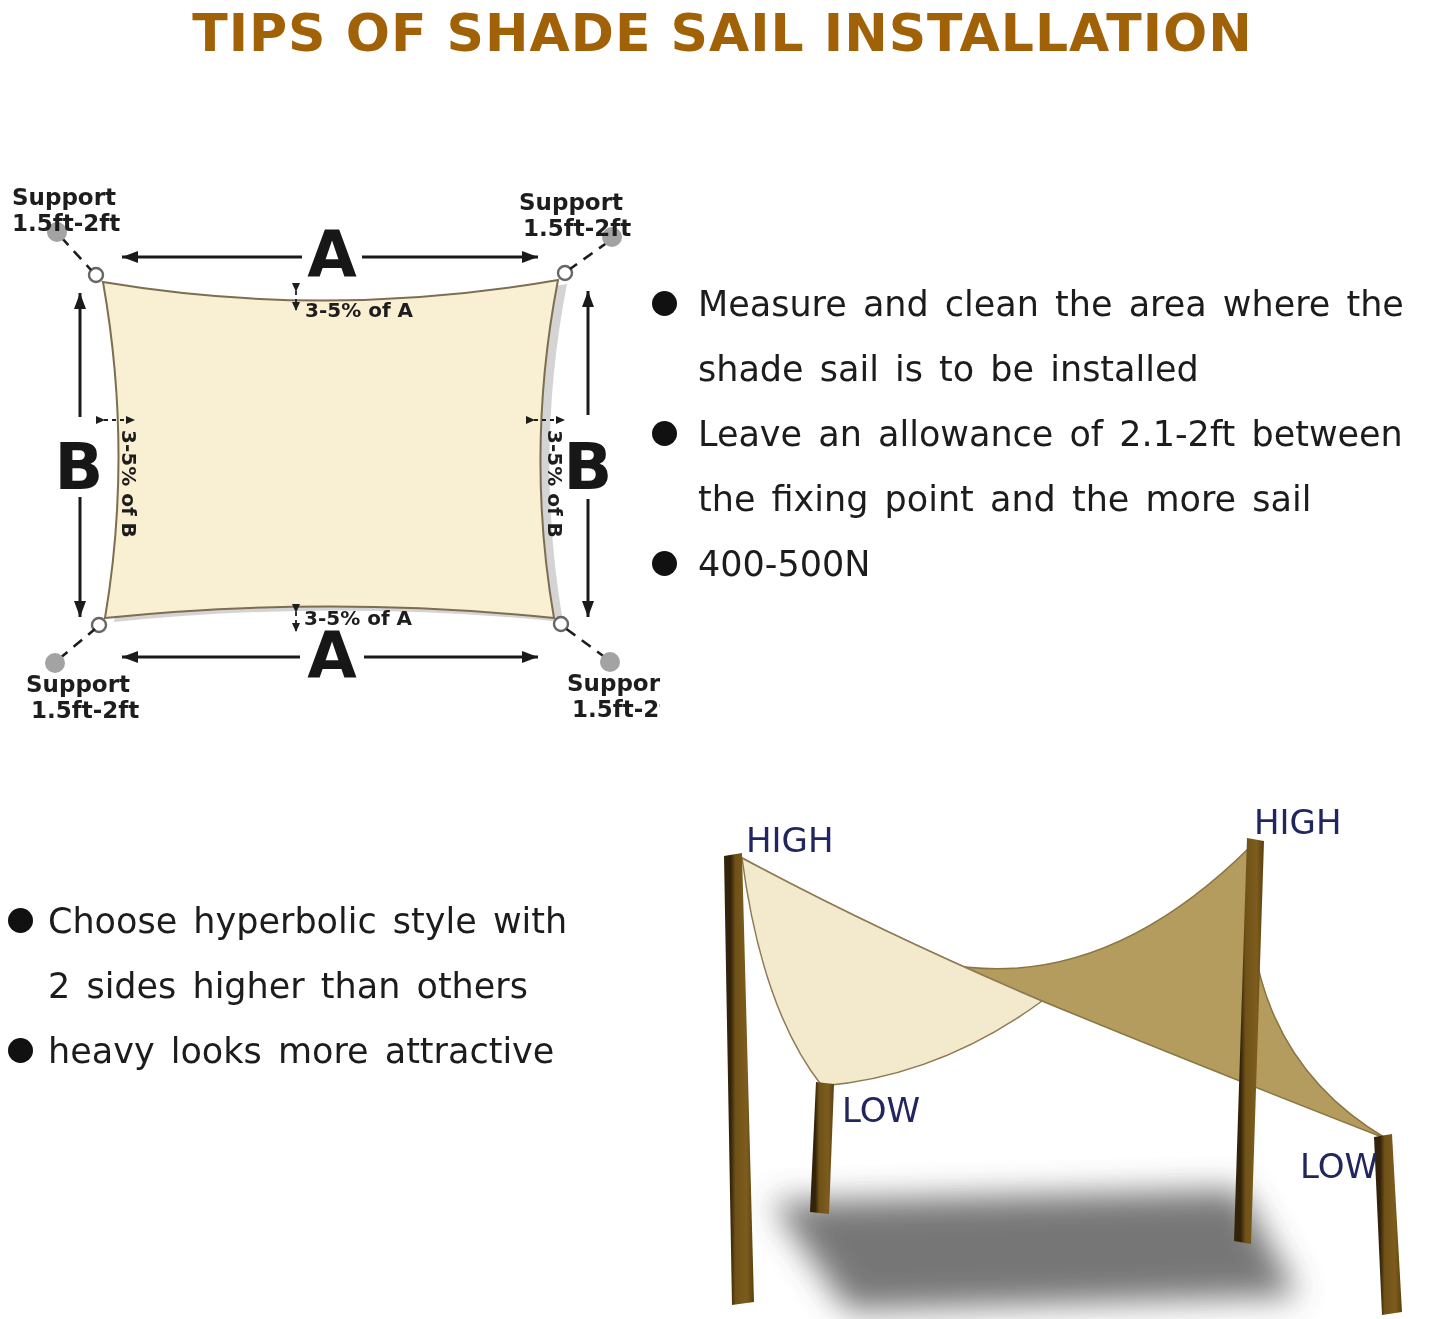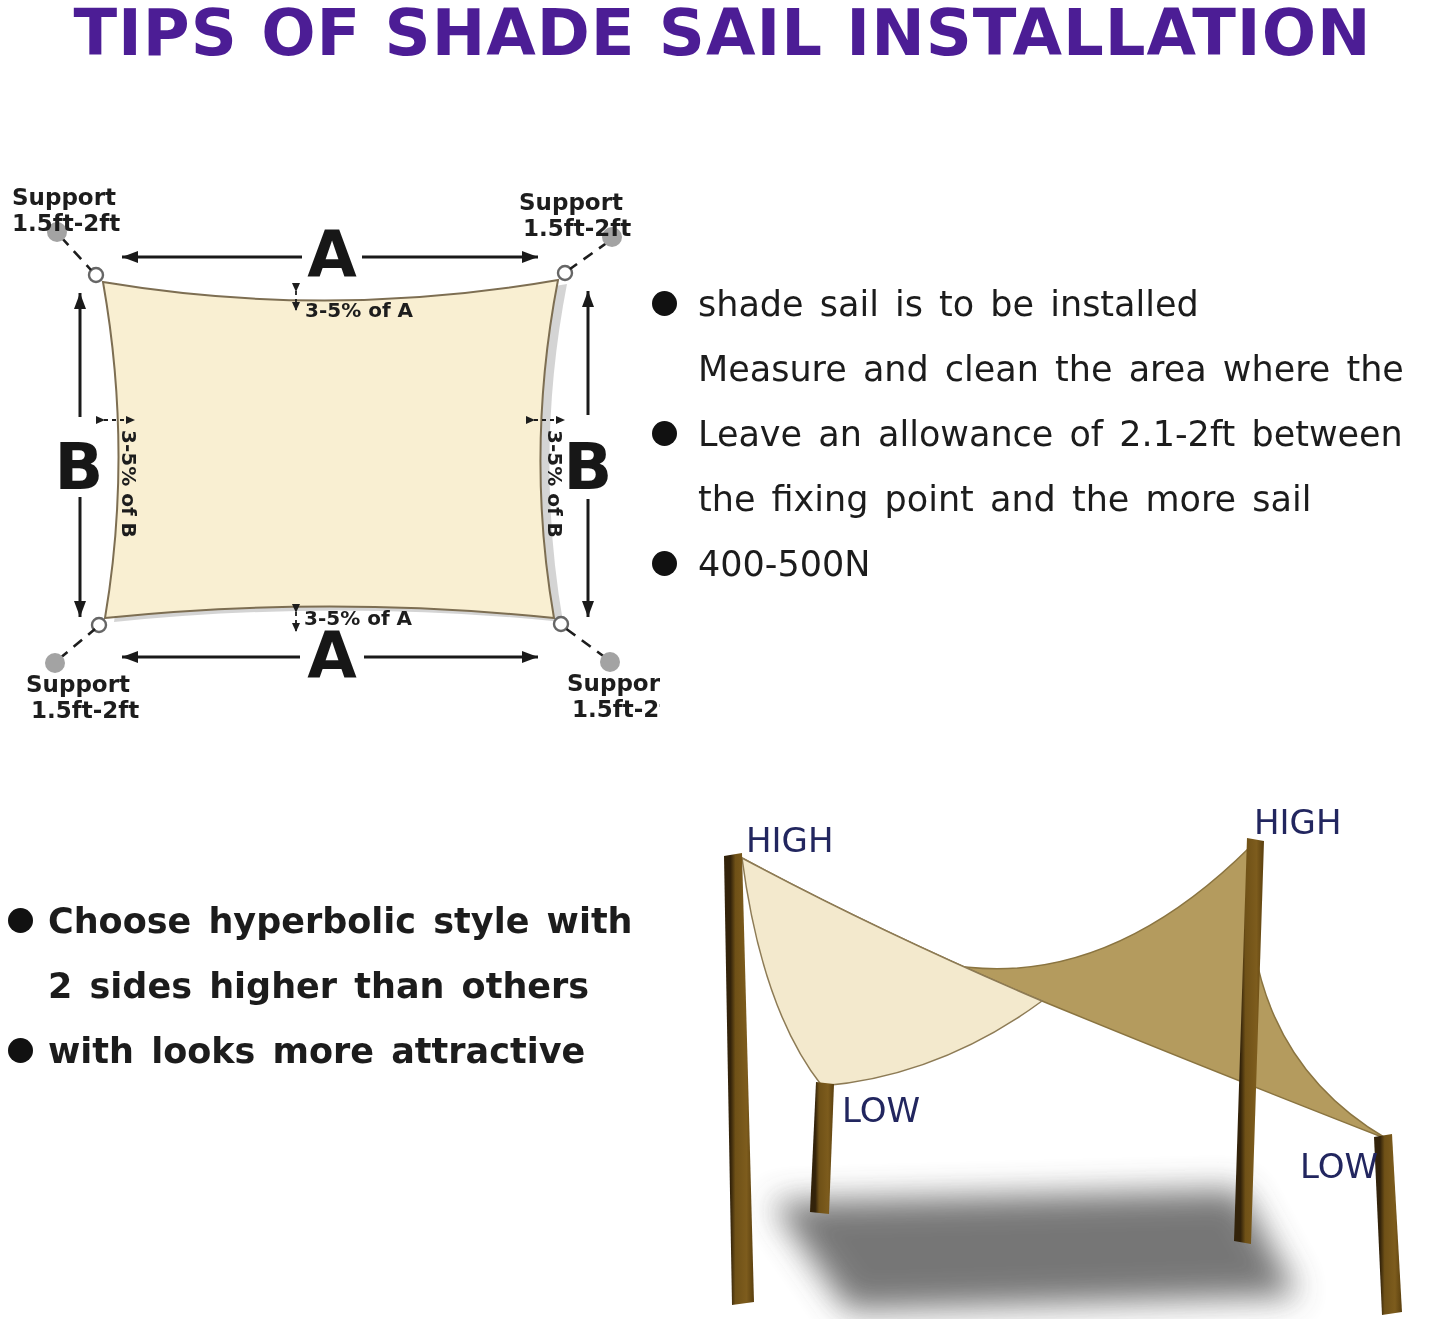--- a/index.html
+++ b/index.html
@@ -3,28 +3,28 @@
 <meta charset="utf-8">
 <style>
   html,body{margin:0;padding:0;}
   body{
     width:1445px;height:1319px;position:relative;background:#ffffff;
     font-family:"DejaVu Sans","Liberation Sans",sans-serif;color:#1a1a1a;
     overflow:hidden;
   }
   .page-title{
     position:absolute;top:0;left:0;width:1445px;height:66px;
-    text-align:center;font-size:64px;font-weight:bold;letter-spacing:1px;
-    line-height:66px;color:#4c1d95;white-space:nowrap;
+    text-align:center;font-size:52px;font-weight:bold;letter-spacing:1px;
+    line-height:66px;color:#a16207;white-space:nowrap;
   }
   .plan-svg{position:absolute;left:0;top:165px;}
   .illu-svg{position:absolute;left:680px;top:785px;}
   .tips{position:absolute;}
   .tips-right{left:652px;top:271px;width:793px;}
-  .tips-left{left:8px;top:888px;width:640px;font-weight:bold;}
+  .tips-left{left:8px;top:888px;width:640px;}
   .tip-item{position:relative;padding-left:46px;}
   .tips-left .tip-item{padding-left:40px;}
   .tip-dot{
     position:absolute;left:0;top:20px;width:25px;height:25px;border-radius:50%;
     background:#111;
   }
   .tip-line{
     height:65px;display:flex;align-items:center;
     font-size:35px;word-spacing:5px;color:#1c1c1c;white-space:nowrap;
   }
@@ -98,43 +98,43 @@
   <line x1="588" y1="250" x2="588" y2="126" stroke="#1a1a1a" stroke-width="3" marker-end="url(#arrBig)"></line>
   <line x1="588" y1="334" x2="588" y2="452" stroke="#1a1a1a" stroke-width="3" marker-end="url(#arrBig)"></line>
   <text class="dim-letter" x="588" y="324" text-anchor="middle">B</text>
   <line x1="534" y1="255" x2="564" y2="255" stroke="#1d1d1d" stroke-width="1.8" stroke-dasharray="4 4" marker-start="url(#arrSmall)" marker-end="url(#arrSmall)"></line>
   <text class="sag-label" x="548" y="265" transform="rotate(90 548 265)">3-5% of B</text>
 </svg>
 
 <div class="tips tips-right">
   <div class="tip-item">
     <span class="tip-dot"></span>
+    <div class="tip-line">Measure and clean the area where the</div>
     <div class="tip-line">shade sail is to be installed</div>
-    <div class="tip-line">Measure and clean the area where the</div>
   </div>
   <div class="tip-item">
     <span class="tip-dot"></span>
     <div class="tip-line">Leave an allowance of 2.1-2ft between</div>
     <div class="tip-line">the fixing point and the more sail</div>
   </div>
   <div class="tip-item">
     <span class="tip-dot"></span>
     <div class="tip-line">400-500N</div>
   </div>
 </div>
 
 <div class="tips tips-left">
   <div class="tip-item">
     <span class="tip-dot"></span>
     <div class="tip-line">Choose hyperbolic style with</div>
     <div class="tip-line">2 sides higher than others</div>
   </div>
   <div class="tip-item">
     <span class="tip-dot"></span>
-    <div class="tip-line">with looks more attractive</div>
+    <div class="tip-line">heavy looks more attractive</div>
   </div>
 </div>
 
 <svg class="illu-svg" width="765" height="534" viewBox="680 785 765 534">
   <defs>
     <linearGradient id="postGrad" x1="0" y1="0" x2="1" y2="0">
       <stop offset="0" stop-color="#33230a"></stop>
       <stop offset="0.22" stop-color="#33230a"></stop>
       <stop offset="0.38" stop-color="#6f5117"></stop>
       <stop offset="0.75" stop-color="#7d5c1d"></stop>

